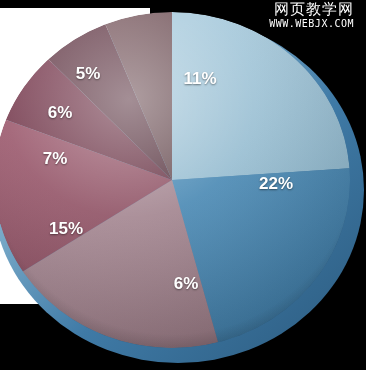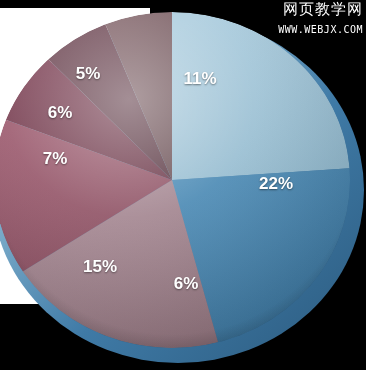--- a/index.html
+++ b/index.html
@@ -56,41 +56,41 @@
     font-size: 17px;
     letter-spacing: 0px;
     text-shadow: 0 1px 2px rgba(0,0,0,0.45);
     white-space: nowrap;
     z-index: 6;
     transform: translate(-50%, -50%);
     pointer-events: none;
   }
   #watermark {
     position: absolute;
-    right: 3px;
+    right: 12px;
     top: 2px;
     z-index: 10;
     text-align: right;
     line-height: 1;
   }
   #watermark-cn {
     color: #ffffff;
     font-family: "DejaVu Sans", sans-serif;
     font-size: 15px;
     font-weight: normal;
     letter-spacing: 1px;
     display: block;
   }
   #watermark-url {
     color: #ffffff;
     font-family: "DejaVu Sans Mono", monospace;
     font-size: 10px;
     letter-spacing: 0.5px;
     display: block;
-    margin-top: 8px;
+    margin-top: 2px;
   }
 </style>
 </head>
 <body>
 
 <div id="stage">
 
   <div id="bg-notch"></div>
   <div id="bg-notch2"></div>
 
@@ -168,21 +168,21 @@
 
       <ellipse cx="172" cy="180" rx="178" ry="168" fill="url(#glossLight)"></ellipse>
       <ellipse cx="172" cy="180" rx="178" ry="168" fill="url(#bevelShade)"></ellipse>
     </svg>
   </div>
 
   <div id="labels">
       <div class="slice-label" style="left: 200px; top: 79px;">11%</div>
       <div class="slice-label" style="left: 276px; top: 184px;">22%</div>
       <div class="slice-label" style="left: 186px; top: 284px;">6%</div>
-      <div class="slice-label" style="left: 100px; top: 229px; margin-top: 38px;">15%</div>
+      <div class="slice-label" style="left: 66px; top: 229px;">15%</div>
       <div class="slice-label" style="left: 55px; top: 159px;">7%</div>
       <div class="slice-label" style="left: 60px; top: 113px;">6%</div>
       <div class="slice-label" style="left: 88px; top: 74px;">5%</div>
     </div>
 
   <div id="watermark">
     <span id="watermark-cn">网页教学网</span>
     <span id="watermark-url">WWW.WEBJX.COM</span>
   </div>
 

